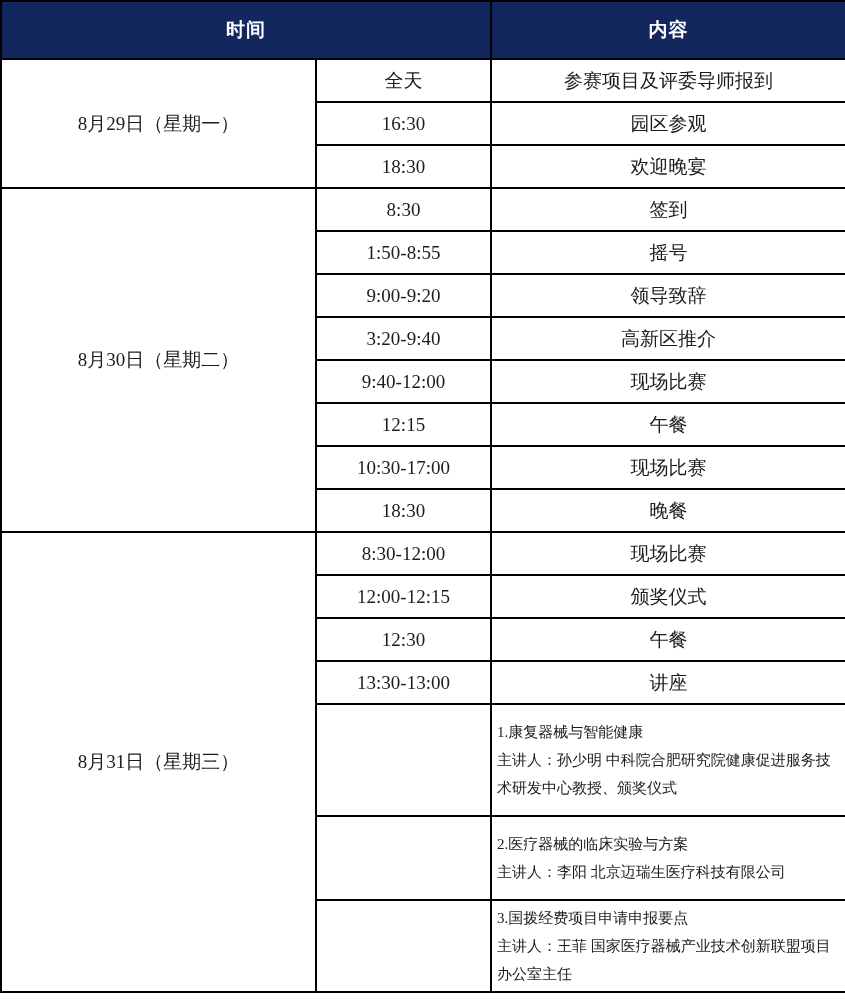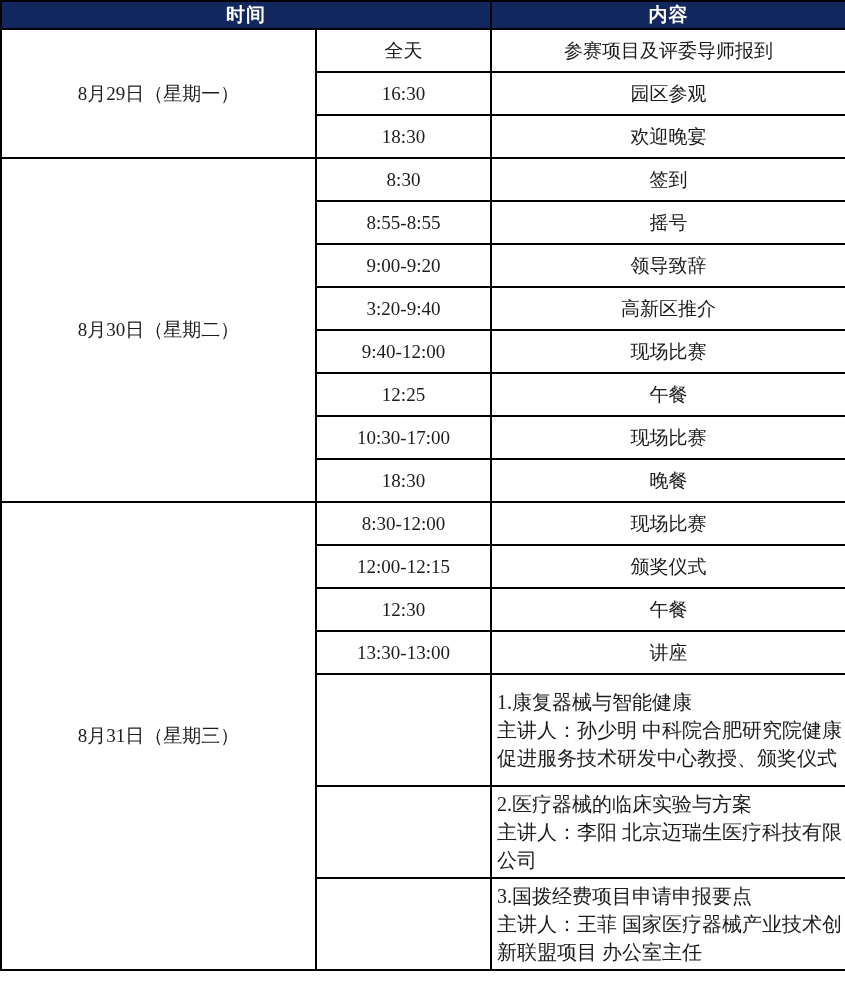--- a/index.html
+++ b/index.html
@@ -28,21 +28,21 @@
     border: 2px solid var(--border);
     overflow: hidden;
   }
   th.hdr {
     background: var(--header-bg);
     color: var(--header-text);
     font-size: 19px;
     font-weight: bold;
     height: 26px;
     text-align: center;
-    padding: 0;
+    padding: 15px;
     letter-spacing: 1px;
   }
   td {
     color: var(--body-text);
     font-size: 19px;
     text-align: center;
     vertical-align: middle;
     padding: 0;
     font-family: Liberation Serif, serif;
   }
@@ -52,21 +52,21 @@
   }
   tr.r-std { height: 43px; }
   tr.r-lec1 { height: 112px; }
   tr.r-lec2 { height: 84px; }
   tr.r-lec3 { height: 86px; }
   td.cell-lecture {
     text-align: left;
     vertical-align: middle;
     padding: 3px 3px 3px 5px;
     line-height: 28px;
-    font-size: 20px;
+    font-size: 15px;
   }
 </style>
 </head>
 <body>
 
 <table class="schedule-table">
   <colgroup>
     <col style="width:315px">
     <col style="width:175px">
     <col style="width:355px">
@@ -92,37 +92,37 @@
       <td class="cell-time">18:30</td>
       <td class="cell-content">欢迎晚宴</td>
     </tr>
 
     <tr class="r-std">
       <td class="cell-date" rowspan="8">8月30日（星期二）</td>
       <td class="cell-time">8:30</td>
       <td class="cell-content">签到</td>
     </tr>
     <tr class="r-std">
-      <td class="cell-time">8:55-8:55</td>
+      <td class="cell-time">1:50-8:55</td>
       <td class="cell-content">摇号</td>
     </tr>
     <tr class="r-std">
       <td class="cell-time">9:00-9:20</td>
       <td class="cell-content">领导致辞</td>
     </tr>
     <tr class="r-std">
       <td class="cell-time">3:20-9:40</td>
       <td class="cell-content">高新区推介</td>
     </tr>
     <tr class="r-std">
       <td class="cell-time">9:40-12:00</td>
       <td class="cell-content">现场比赛</td>
     </tr>
     <tr class="r-std">
-      <td class="cell-time">12:25</td>
+      <td class="cell-time">12:15</td>
       <td class="cell-content">午餐</td>
     </tr>
     <tr class="r-std">
       <td class="cell-time">10:30-17:00</td>
       <td class="cell-content">现场比赛</td>
     </tr>
     <tr class="r-std">
       <td class="cell-time">18:30</td>
       <td class="cell-content">晚餐</td>
     </tr>

